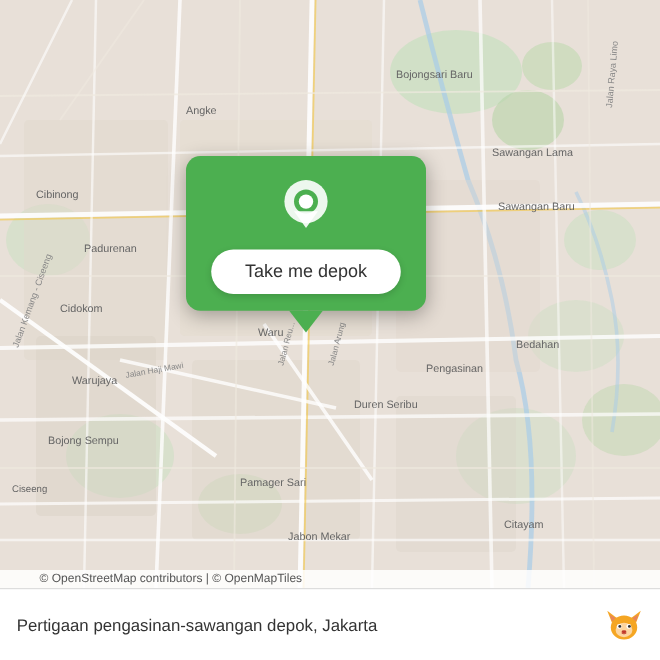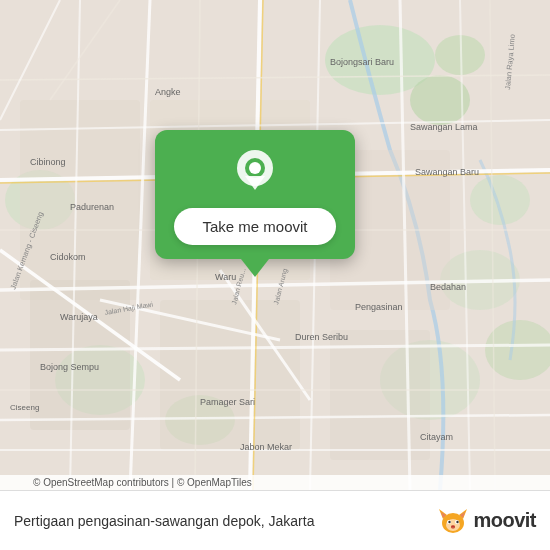--- a/index.html
+++ b/index.html
@@ -206,21 +206,21 @@
   </svg>
 
   <div id="popup-card">
 
     <svg class="pin-icon" viewBox="0 0 48 48" xmlns="http://www.w3.org/2000/svg">
       <circle cx="24" cy="20" r="18" fill="white" opacity="0.9"></circle>
       <circle cx="24" cy="20" r="10" fill="#4caf50"></circle>
       <circle cx="24" cy="20" r="6" fill="white"></circle>
       <polygon points="24,42 14,28 34,28" fill="white" opacity="0.9"></polygon>
     </svg>
-    <button class="take-me-btn">Take me moovit</button>
+    <button class="take-me-btn">Take me depok</button>
   </div>
 
   <div class="copyright-bar" style="bottom:0;top:auto;padding-left:33px;">
     <span>© OpenStreetMap contributors | © OpenMapTiles</span>
   </div>
 </div>
 
 <div id="bottom-bar">
   <span class="location-name">Pertigaan pengasinan-sawangan depok, Jakarta</span>
   <div class="moovit-logo">
@@ -239,15 +239,14 @@
 
       <circle cx="12" cy="17" r="2" fill="white"></circle>
       <circle cx="20" cy="17" r="2" fill="white"></circle>
       <circle cx="12.5" cy="17" r="1.2" fill="#333"></circle>
       <circle cx="20.5" cy="17" r="1.2" fill="#333"></circle>
 
       <ellipse cx="16" cy="21.5" rx="2" ry="1.2" fill="#c0392b"></ellipse>
 
       <path d="M14,22.5 Q16,24 18,22.5" stroke="#c0392b" stroke-width="0.8" fill="none"></path>
     </svg>
-    <span class="moovit-text">moovit</span>
   </div>
 </div>
 
 </body></html>

